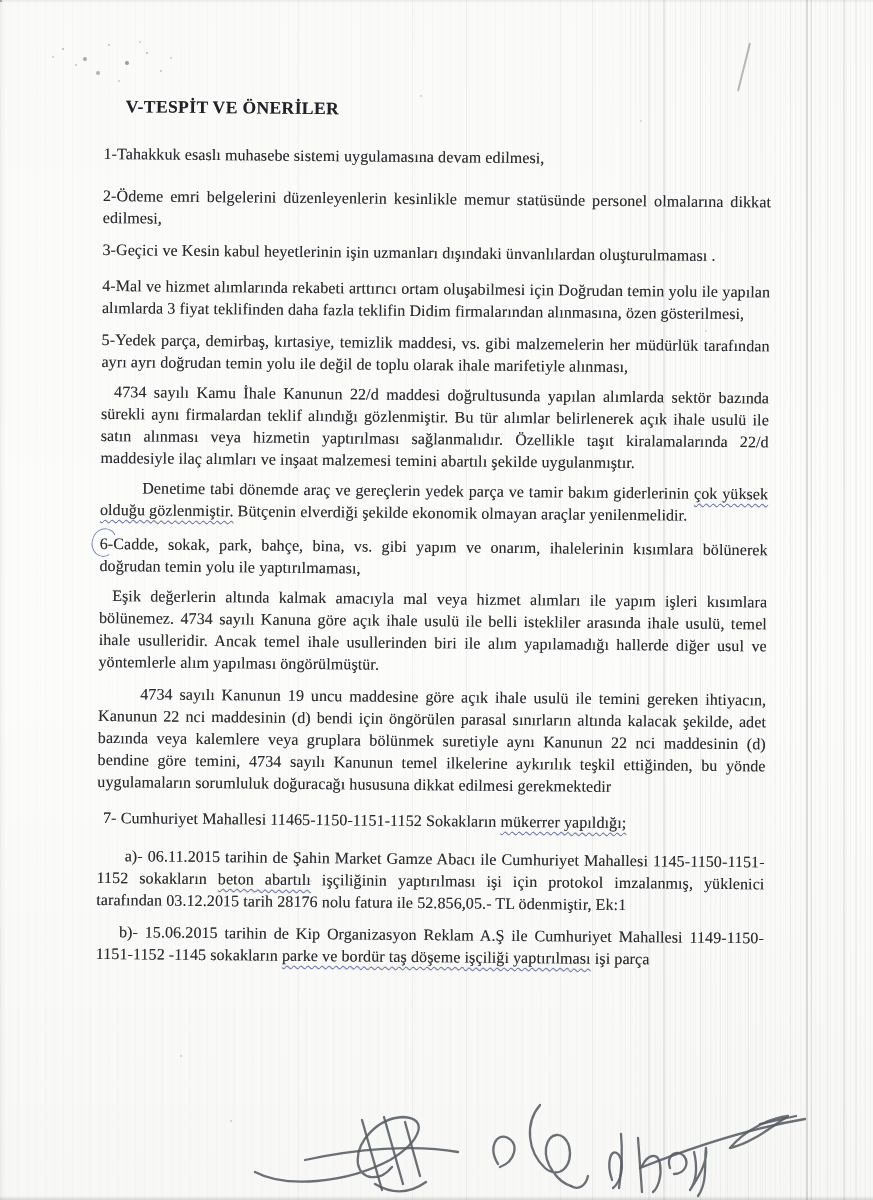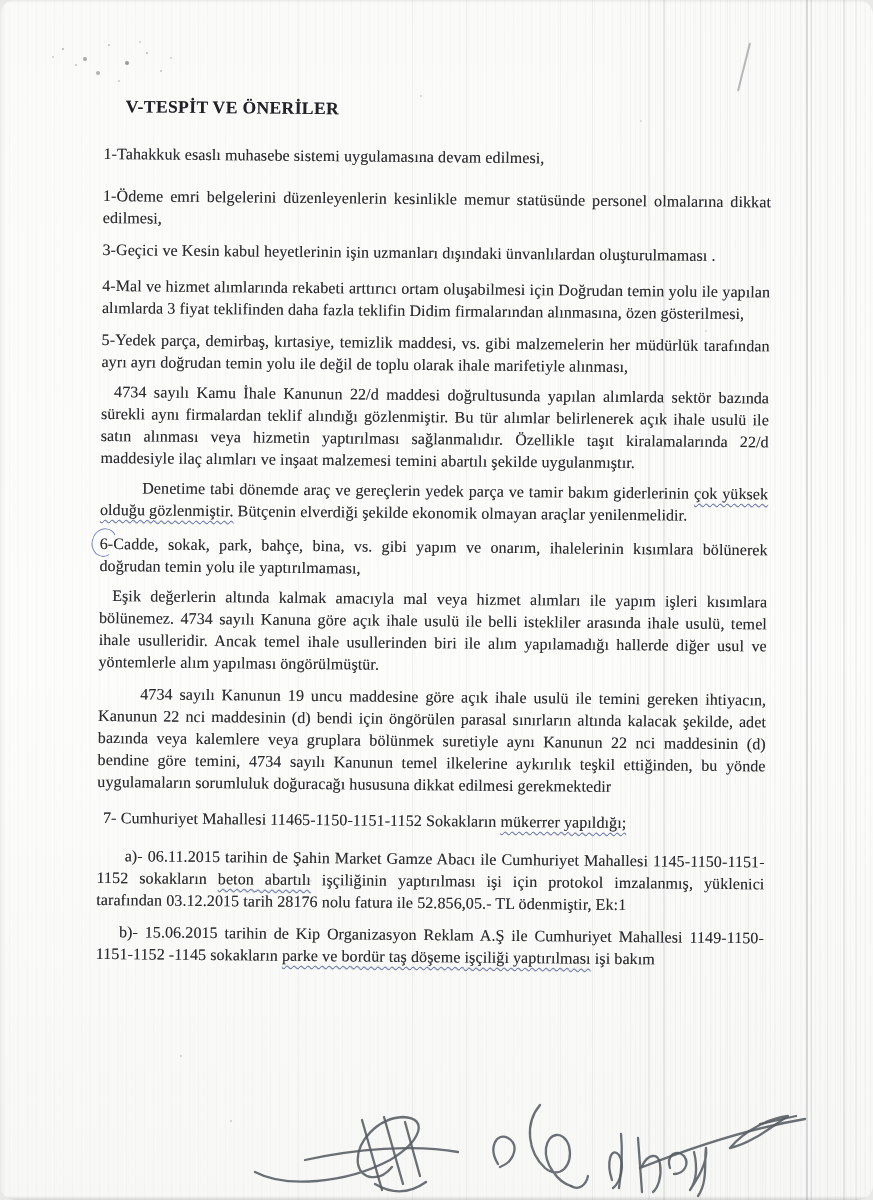--- a/index.html
+++ b/index.html
@@ -11,21 +11,20 @@
   html,body{margin:0;padding:0;background:#e9e9e7;}
   .page{
     position:relative;
     width:873px;height:1200px;
     background:
       repeating-linear-gradient(90deg, rgba(120,120,130,0.028) 0 1px, rgba(0,0,0,0) 1px 9px),
       linear-gradient(180deg, #fafaf8 0%, #fcfcfa 55%, #f7f7f5 100%);
     overflow:hidden;
     font-family:"Liberation Serif","DejaVu Serif",serif;
     color:var(--ink);
-    border-radius:15px;
   }
   
   .streak{position:absolute;top:0;bottom:0;pointer-events:none;}
   .edge-top{position:absolute;left:0;right:0;top:0;height:3px;background:linear-gradient(180deg,rgba(90,90,95,0.10),rgba(0,0,0,0));}
   .edge-bottom{position:absolute;left:0;right:0;bottom:0;height:4px;background:linear-gradient(0deg,rgba(90,90,95,0.22),rgba(0,0,0,0));}
   .edge-left{position:absolute;top:0;bottom:0;left:0;width:6px;background:linear-gradient(90deg,rgba(90,90,95,0.07),rgba(0,0,0,0));}
   .right-texture{
     position:absolute;top:0;bottom:0;left:620px;width:253px;pointer-events:none;
     background:repeating-linear-gradient(90deg, rgba(110,110,120,0.05) 0 1px, rgba(0,0,0,0) 1px 5px);
     opacity:.8;
@@ -117,32 +116,32 @@
   <div class="specks"></div>
   <div class="scratch-top"></div>
   <div class="edge-top"></div>
   <div class="edge-bottom"></div>
   <div class="edge-left"></div>
 
   <div class="content">
     <h1 class="doc-heading">V-TESPİT VE ÖNERİLER</h1>
     <div id="paragraphs">
         <p class="para mb20"><span>1-Tahakkuk esaslı muhasebe sistemi uygulamasına devam edilmesi,</span></p>
-        <p class="para mb10"><span>1-Ödeme emri belgelerini düzenleyenlerin kesinlikle memur statüsünde personel olmalarına dikkat edilmesi,</span></p>
+        <p class="para mb10"><span>2-Ödeme emri belgelerini düzenleyenlerin kesinlikle memur statüsünde personel olmalarına dikkat edilmesi,</span></p>
         <p class="para mb14"><span>3-Geçici ve Kesin kabul heyetlerinin işin uzmanları dışındaki ünvanlılardan oluşturulmaması .</span></p>
         <p class="para mb10"><span>4-Mal ve hizmet alımlarında rekabeti arttırıcı ortam oluşabilmesi için Doğrudan temin yolu ile yapılan alımlarda 3 fiyat teklifinden daha fazla teklifin Didim firmalarından alınmasına, özen gösterilmesi,</span></p>
         <p class="para mb8"><span>5-Yedek parça, demirbaş, kırtasiye, temizlik maddesi, vs. gibi malzemelerin her müdürlük tarafından ayrı ayrı doğrudan temin yolu ile değil de toplu olarak ihale marifetiyle alınması,</span></p>
         <p class="para ind-sm mb8"><span>4734 sayılı Kamu İhale Kanunun 22/d maddesi doğrultusunda yapılan alımlarda sektör bazında sürekli aynı firmalardan teklif alındığı gözlenmiştir. Bu tür alımlar belirlenerek açık ihale usulü ile satın alınması veya hizmetin yaptırılması sağlanmalıdır. Özellikle taşıt kiralamalarında 22/d maddesiyle ilaç alımları ve inşaat malzemesi temini abartılı şekilde uygulanmıştır.</span></p>
         <p class="para ind-tab mb12"><span>Denetime tabi dönemde araç ve gereçlerin yedek parça ve tamir bakım giderlerinin </span><span class="pen-underline">çok yüksek olduğu gözlenmiştir.</span><span> Bütçenin elverdiği şekilde ekonomik olmayan araçlar yenilenmelidir.</span></p>
         <p class="para mb8"><span class="pen-circled">6</span><span>-Cadde, sokak, park, bahçe, bina, vs. gibi yapım ve onarım, ihalelerinin kısımlara bölünerek doğrudan temin yolu ile yaptırılmaması,</span></p>
         <p class="para ind-sm mb10"><span>Eşik değerlerin altında kalmak amacıyla mal veya hizmet alımları ile yapım işleri kısımlara bölünemez. 4734 sayılı Kanuna göre açık ihale usulü ile belli istekliler arasında ihale usulü, temel ihale usulleridir. Ancak temel ihale usullerinden biri ile alım yapılamadığı hallerde diğer usul ve yöntemlerle alım yapılması öngörülmüştür.</span></p>
         <p class="para ind-tab mb14"><span>4734 sayılı Kanunun 19 uncu maddesine göre açık ihale usulü ile temini gereken ihtiyacın, Kanunun 22 nci maddesinin (d) bendi için öngörülen parasal sınırların altında kalacak şekilde, adet bazında veya kalemlere veya gruplara bölünmek suretiyle aynı Kanunun 22 nci maddesinin (d) bendine göre temini, 4734 sayılı Kanunun temel ilkelerine aykırılık teşkil ettiğinden, bu yönde uygulamaların sorumluluk doğuracağı hususuna dikkat edilmesi gerekmektedir</span></p>
         <p class="para ind-7 mb16x"><span>7- Cumhuriyet Mahallesi 11465-1150-1151-1152 Sokakların </span><span class="pen-underline">mükerrer yapıldığı;</span></p>
         <p class="para ind-a mb10"><span>a)- 06.11.2015 tarihin de Şahin Market Gamze Abacı ile Cumhuriyet Mahallesi 1145-1150-1151-1152 sokakların </span><span class="pen-underline">beton abartılı</span><span> işçiliğinin yaptırılması işi için protokol imzalanmış, yüklenici tarafından 03.12.2015 tarih 28176 nolu fatura ile 52.856,05.- TL ödenmiştir, Ek:1</span></p>
-        <p class="para ind-b"><span>b)- 15.06.2015 tarihin de Kip Organizasyon Reklam A.Ş ile Cumhuriyet Mahallesi 1149-1150-1151-1152 -1145 sokakların </span><span class="pen-underline">parke ve bordür taş döşeme işçiliği yaptırılması</span><span> işi bakım</span></p>
+        <p class="para ind-b"><span>b)- 15.06.2015 tarihin de Kip Organizasyon Reklam A.Ş ile Cumhuriyet Mahallesi 1149-1150-1151-1152 -1145 sokakların </span><span class="pen-underline">parke ve bordür taş döşeme işçiliği yaptırılması</span><span> işi parça</span></p>
       </div>
   </div>
 
   <div class="signatures">
     <svg viewBox="0 0 580 128">
       <g>
         <path class="sig-stroke" d="M15,100 C45,116 105,112 150,88 C180,70 190,46 163,45 C138,46 115,70 118,92 C121,108 140,110 152,95"></path>
         <path class="sig-stroke" d="M122,48 L142,118"></path>
         <path class="sig-stroke" d="M144,45 L163,112"></path>
         <path class="sig-stroke" d="M165,50 L180,104"></path>

